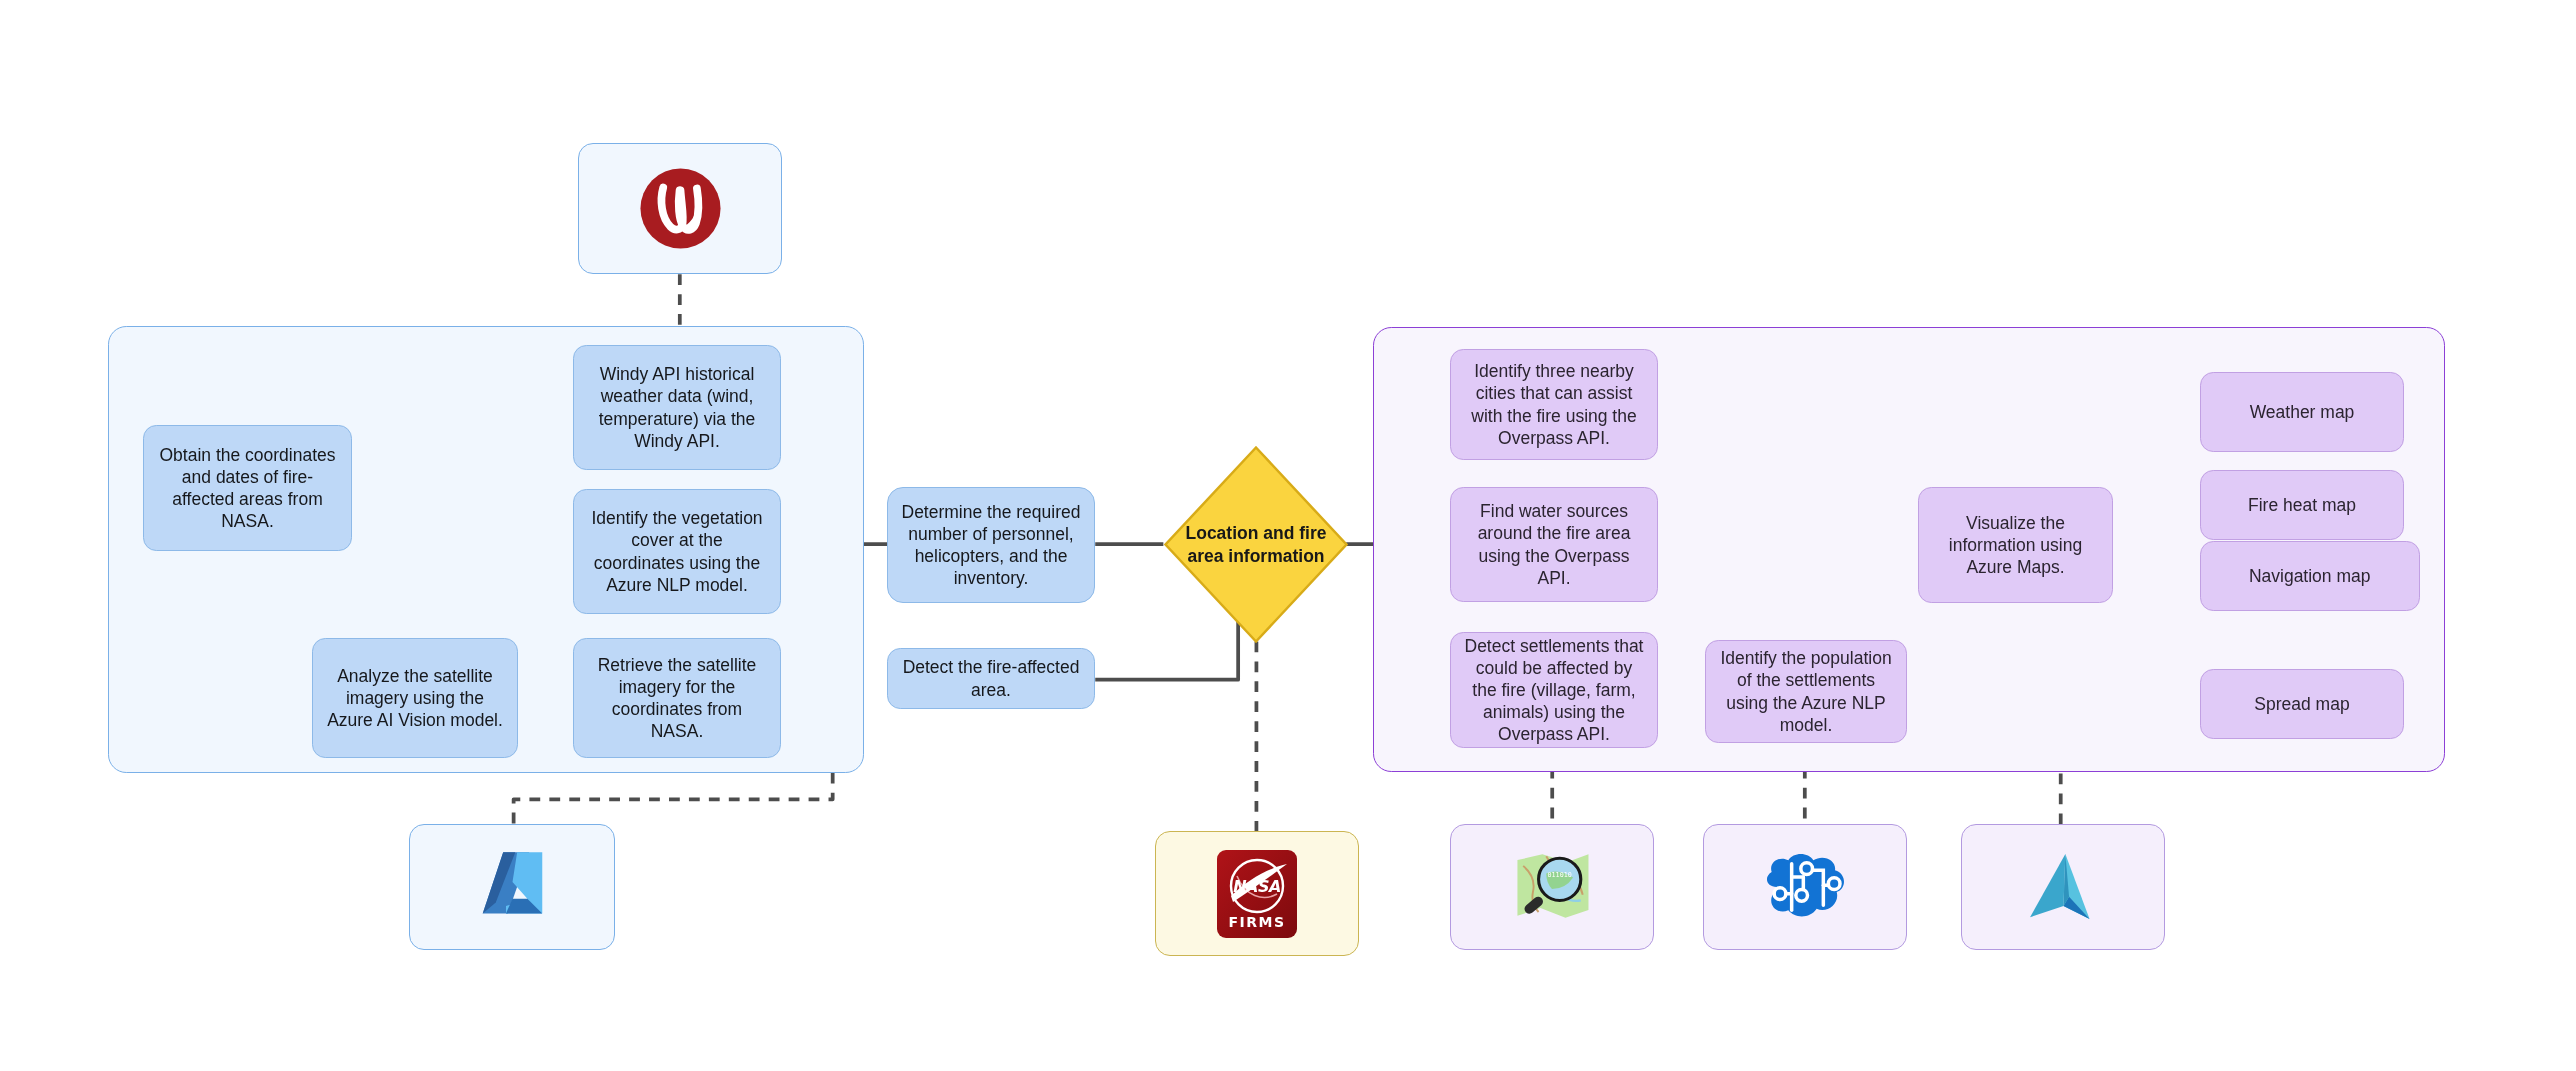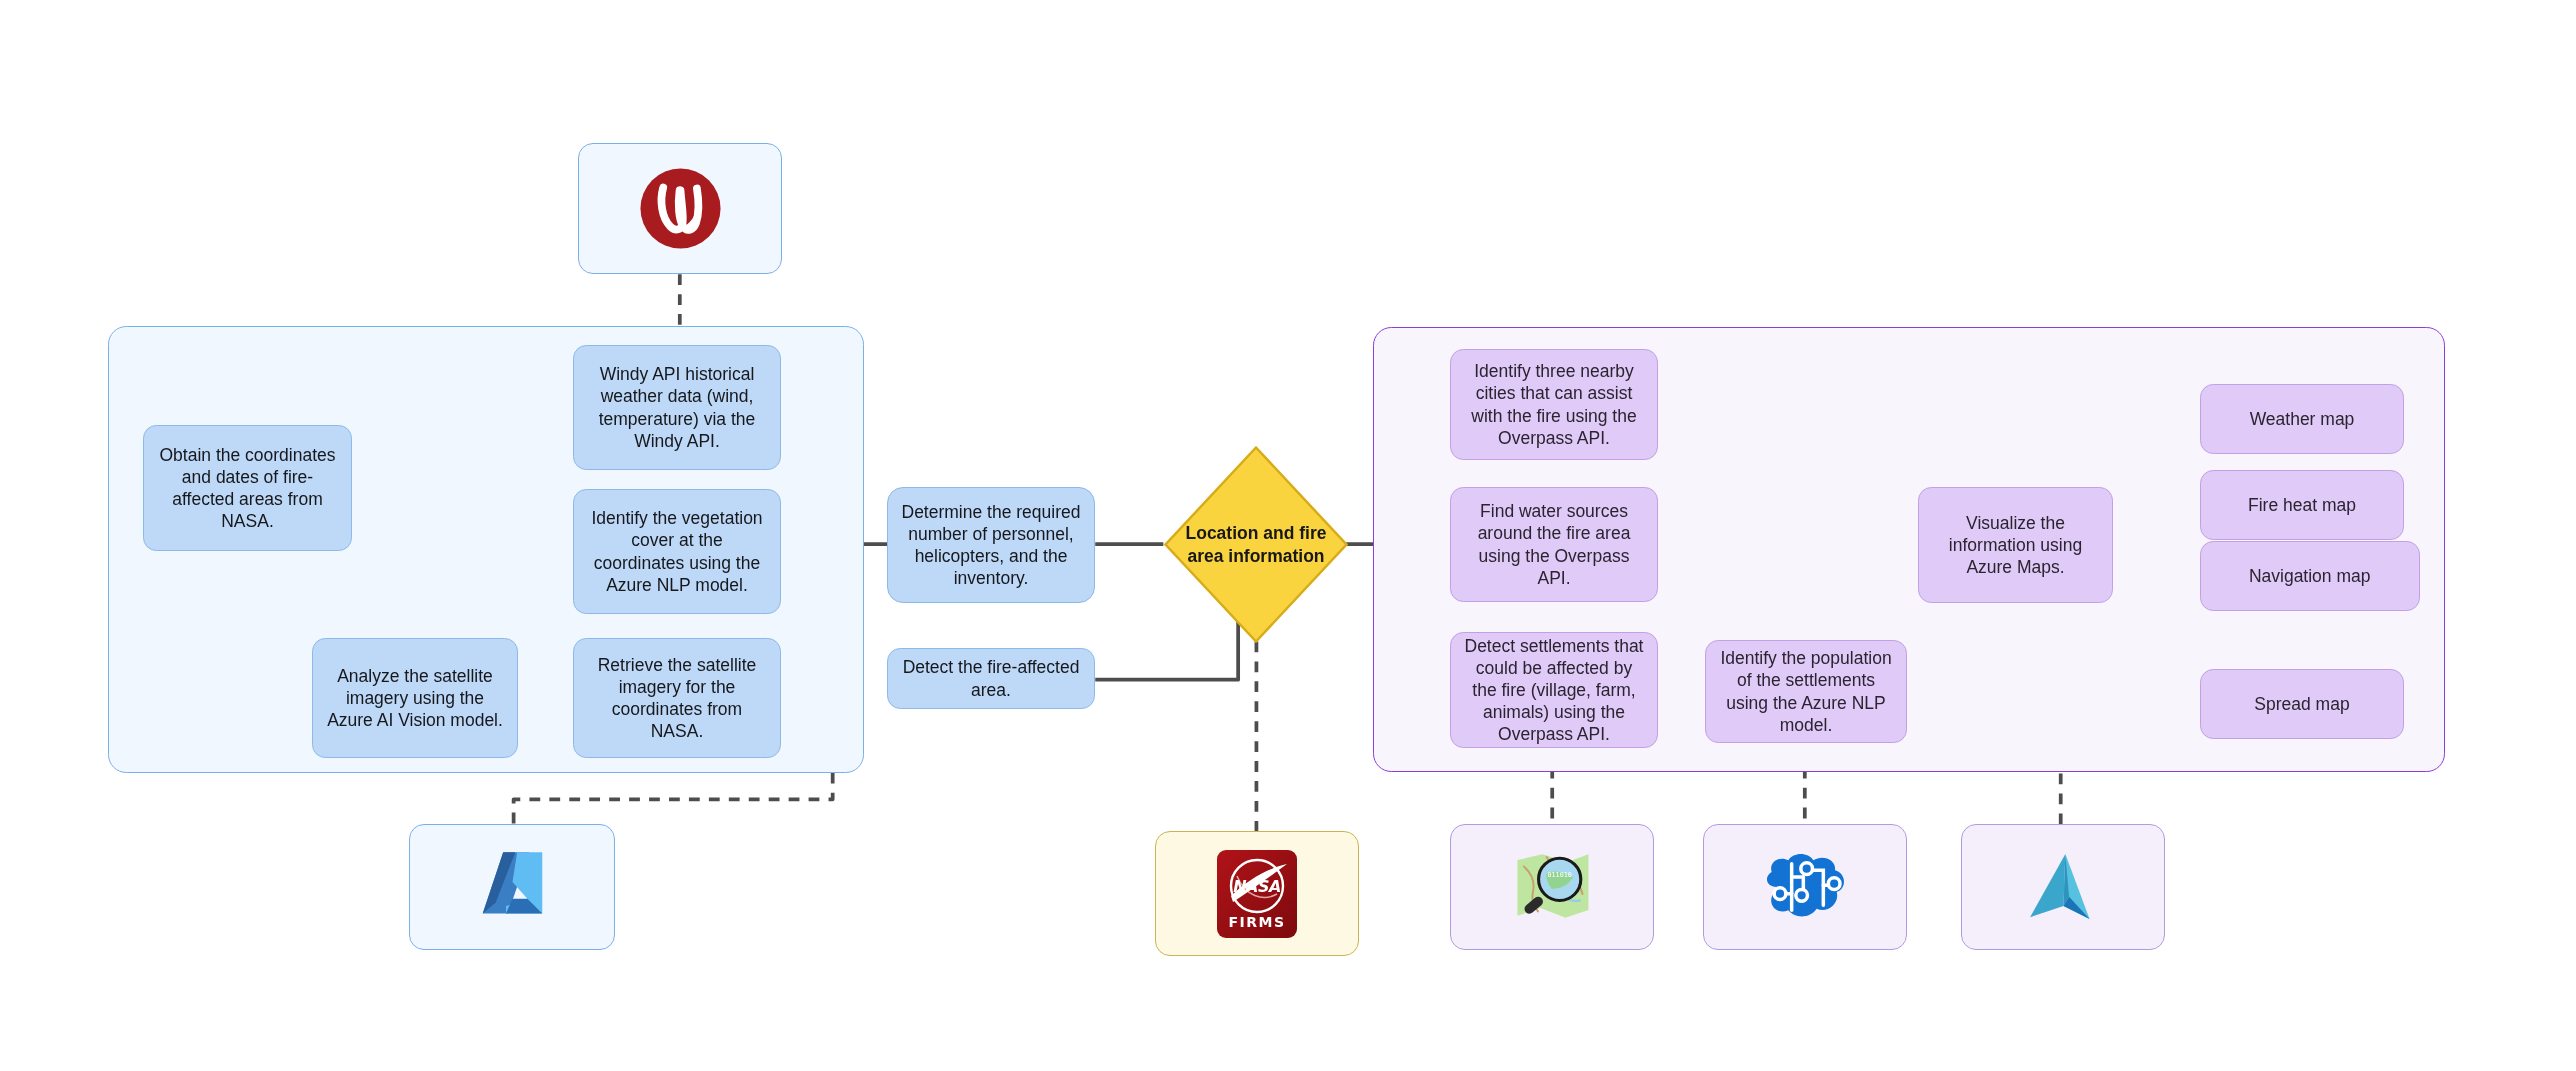--- a/index.html
+++ b/index.html
@@ -226,21 +226,21 @@
   </div>
 
   <div class="node purple" style="left:1705px; top:640px; width:202px; height:103px;">
     <span>Identify the population of the settlements using the Azure NLP model.</span>
   </div>
 
   <div class="node purple" style="left:1918px; top:487px; width:195px; height:116px;">
     <span>Visualize the information using Azure Maps.</span>
   </div>
 
-  <div class="node maplabel" style="left:2200px; top:384px; width:204px; height:70px;">
+  <div class="node maplabel" style="left:2200px; top:372px; width:204px; height:80px;">
     <span>Weather map</span>
   </div>
 
   <div class="node maplabel" style="left:2200px; top:470px; width:204px; height:70px;">
     <span>Fire heat map</span>
   </div>
 
   <div class="node maplabel" style="left:2200px; top:541px; width:220px; height:70px;padding-left:11px;">
     <span>Navigation map</span>
   </div>

